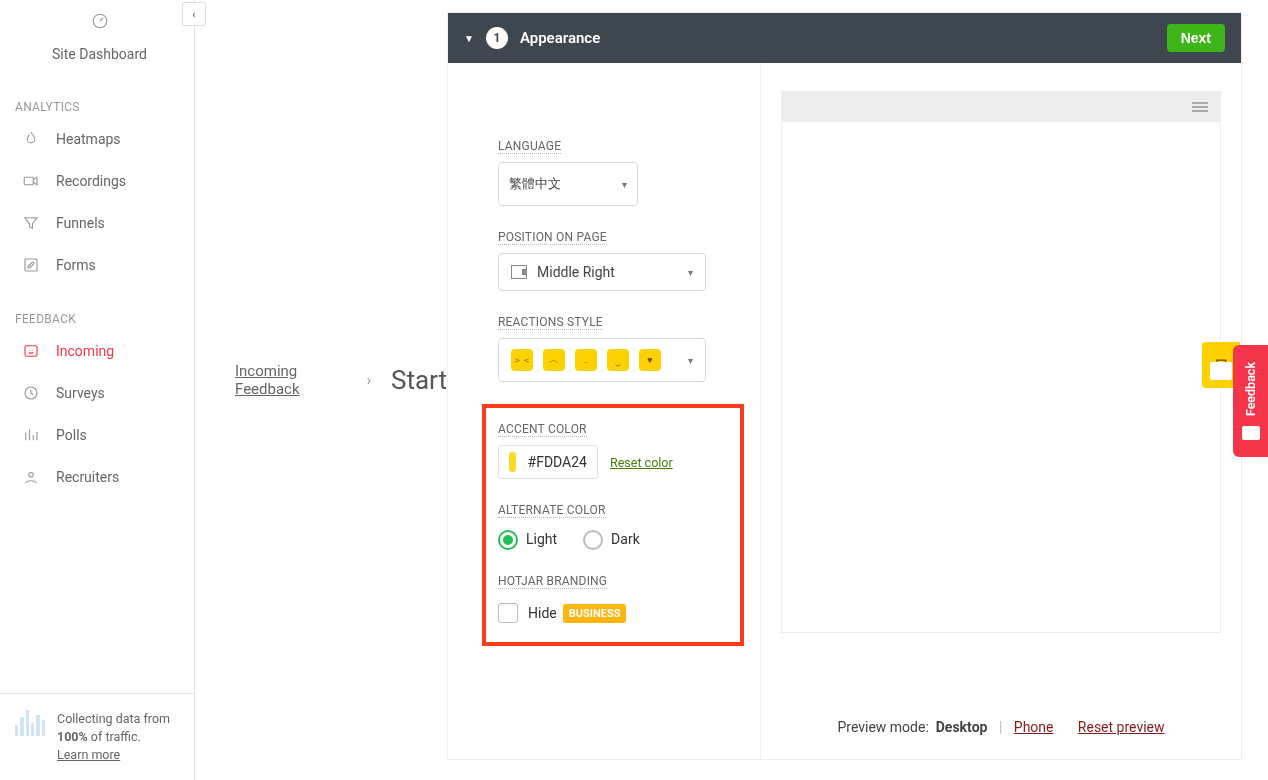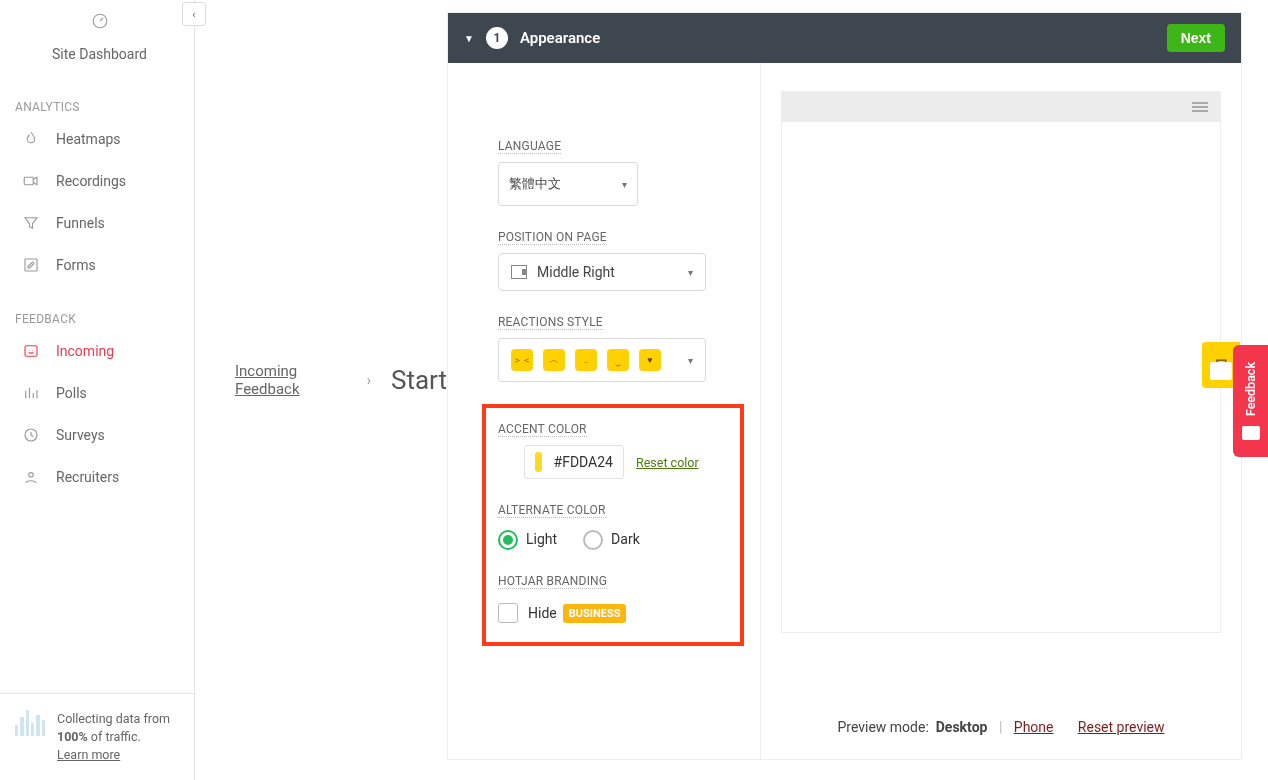--- a/index.html
+++ b/index.html
@@ -45,21 +45,21 @@
 
   .select { border:1px solid #d9d9d9; border-radius:4px; background:#fff; padding:8px 12px; display:flex; align-items:center; justify-content:space-between; cursor:pointer; color:#444; }
   .select.small { width:140px; padding:12px 10px; font-size:13px; }
   .select.mid { width:208px; padding:10px 12px; }
   .select .chev { font-size:10px; color:#777; }
   .sel-with-icon { display:flex; align-items:center; gap:10px; }
   .emo-row { display:flex; gap:10px; align-items:center; }
   .emoji { width:22px; height:22px; border-radius:4px; background:#ffd100; display:flex; align-items:center; justify-content:center; font-size:9px; color:#6a4b00; }
 
   .highlight-box { border:4px solid #ff3b19; padding:12px; margin-left:-16px; margin-right:-10px; }
-  .swatch-row { display:flex; align-items:center; gap:12px; border:1px solid #e3e3e3; border-radius:3px; padding:6px 10px; width:180px;margin-left:26px; }
+  .swatch-row { display:flex; align-items:center; gap:12px; border:1px solid #e3e3e3; border-radius:3px; padding:6px 10px; width:180px; }
   .swatch { width:20px; height:20px; border-radius:3px; }
   .reset-link { font-size:12.5px; color:#4d7c0f; text-decoration:underline; }
   .radio-row { display:flex; gap:26px; align-items:center; margin-top:4px; }
   .radio { width:20px; height:20px; border:2px solid #bbb; border-radius:50%; display:inline-flex; align-items:center; justify-content:center; vertical-align:middle; margin-right:8px;}
   .radio.on { border-color:#23bd59; }
   .radio.on::after { content:""; width:10px; height:10px; background:#23bd59; border-radius:50%; }
   .chk { width:20px; height:20px; border:1px solid #bbb; border-radius:3px; display:inline-block; vertical-align:middle; margin-right:10px;}
   .tag-biz { background:#fdb60f; color:#fff; font-size:11px; font-weight:700; padding:3px 6px; border-radius:3px; margin-left:6px; }
 
   
@@ -148,33 +148,33 @@
             <circle cx="10" cy="11" r="0.6" fill="#f4364c" stroke="none"></circle>
             <circle cx="14" cy="11" r="0.6" fill="#f4364c" stroke="none"></circle>
             <path d="M9 14c1 1 5 1 6 0"></path>
           </svg>
         </span>
       <span>Incoming</span>
     </div>
     <div class="nav-item">
       <span class="nav-icon">
           <svg viewBox="0 0 24 24" width="18" height="18">
-            <path d="M5 19V9M10 19V5M15 19v-7M20 19V8"></path>
-          </svg>
-        </span>
-      <span>Polls</span>
-    </div>
-    <div class="nav-item">
-      <span class="nav-icon">
-          <svg viewBox="0 0 24 24" width="18" height="18">
             <circle cx="12" cy="12" r="8"></circle>
             <path d="M12 8v4l3 2"></path>
           </svg>
         </span>
       <span>Surveys</span>
+    </div>
+    <div class="nav-item">
+      <span class="nav-icon">
+          <svg viewBox="0 0 24 24" width="18" height="18">
+            <path d="M5 19V9M10 19V5M15 19v-7M20 19V8"></path>
+          </svg>
+        </span>
+      <span>Polls</span>
     </div>
     <div class="nav-item">
       <span class="nav-icon">
           <svg viewBox="0 0 24 24" width="18" height="18">
             <circle cx="12" cy="9" r="3"></circle>
             <path d="M5 20c1-4 13-4 14 0"></path>
           </svg>
         </span>
       <span>Recruiters</span>
     </div>

